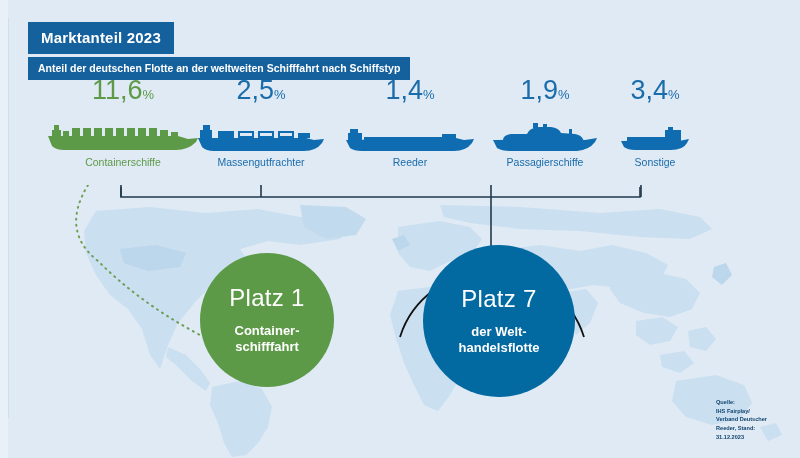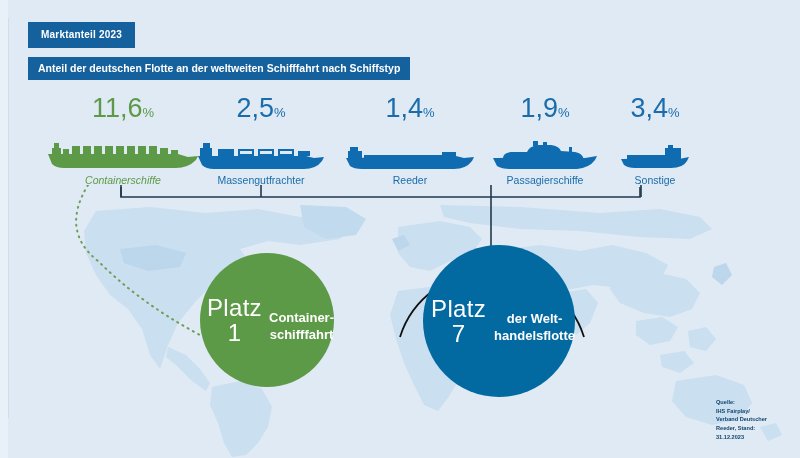--- a/index.html
+++ b/index.html
@@ -28,65 +28,65 @@
   
   .worldmap {
     position:absolute; left:0; top:205px; width:800px; height:253px;
   }
   .worldmap svg { display:block; width:100%; height:100%; }
 
   
   .title-banner {
     position:absolute; left:28px; top:22px;
     background:#15619e; color:#ffffff;
-    font-size:10px; font-weight:bold; letter-spacing:.2px;
+    font-size:15px; font-weight:bold; letter-spacing:.2px;
     padding:7px 13px 8px 13px;
     white-space:nowrap;
   }
   .sub-banner {
     position:absolute; left:28px; top:57px;
     background:#15619e; color:#ffffff;
     font-size:10.5px; font-weight:bold;
     padding:5px 10px 6px 10px;
     white-space:nowrap;
   }
 
   
-  .ships { position:absolute; left:0; top:95px; width:800px; height:95px; }
+  .ships { position:absolute; left:0; top:77px; width:800px; height:95px; }
   .ship-col {
     position:absolute; top:0; text-align:center;
   }
   .pct {
     font-size:27px; font-weight:300; line-height:1;
     color:#1a6cab; white-space:nowrap;
   }
   .pct .sym { font-size:13px; font-weight:400; }
   .ship-col.green .pct { color:#5d9a47; }
   .icon-wrap {
     height:42px; display:flex; align-items:flex-end; justify-content:center;
     margin-top:6px;
   }
   .icon-wrap svg { display:block; }
   .ship-label {
     margin-top:4px;
     font-size:10.5px; color:#1a6cab; white-space:nowrap;
   }
-  .ship-col.green .ship-label { color:#5d9a47;font-style:italic; }
+  .ship-col.green .ship-label { color:#5d9a47; }
 
   
   .connectors {
     position:absolute; left:0; top:185px; width:800px; height:180px;
   }
   .connectors svg { display:block; }
 
   
   .bubble {
     position:absolute;
     border-radius:50%;
-    display:flex; 
+    display:flex; flex-direction:column;
     align-items:center; justify-content:center;
     color:#ffffff; text-align:center;
   }
   .bubble .rank {
     font-size:24px; font-weight:300; line-height:1.05;
     letter-spacing:.3px;
   }
   .bubble .desc {
     font-size:13px; font-weight:bold; line-height:1.25;
     margin-top:13px;

